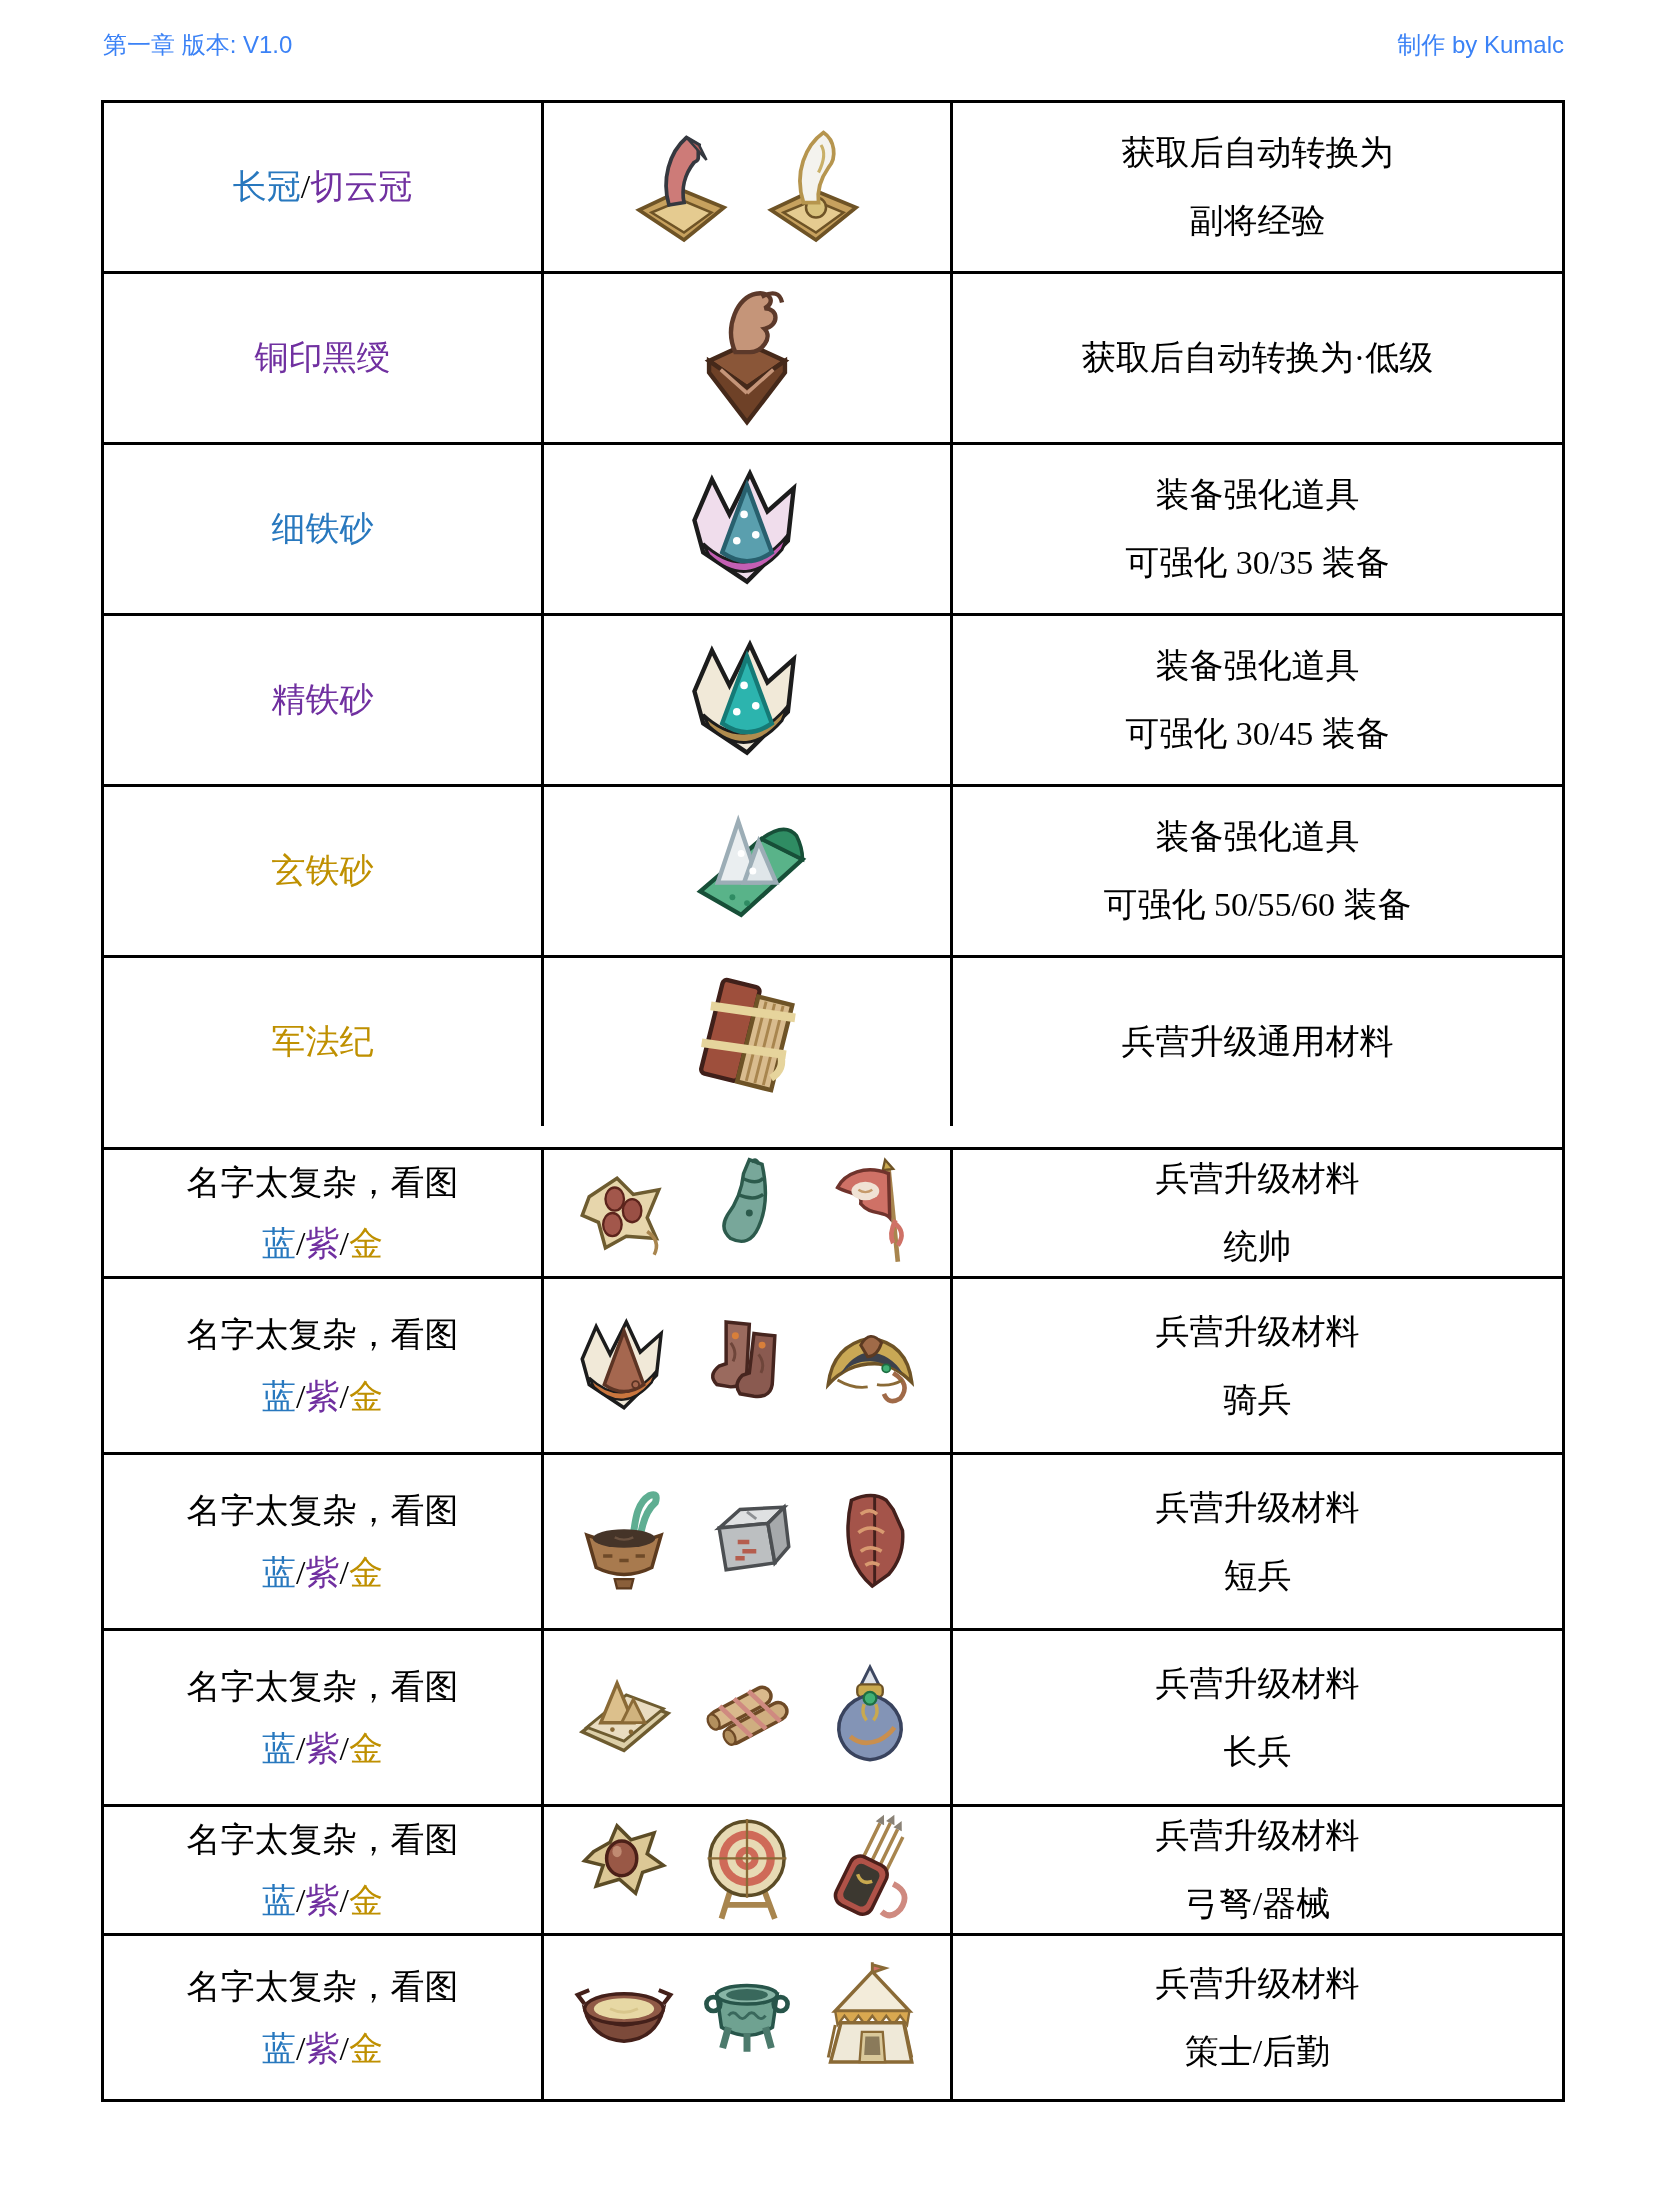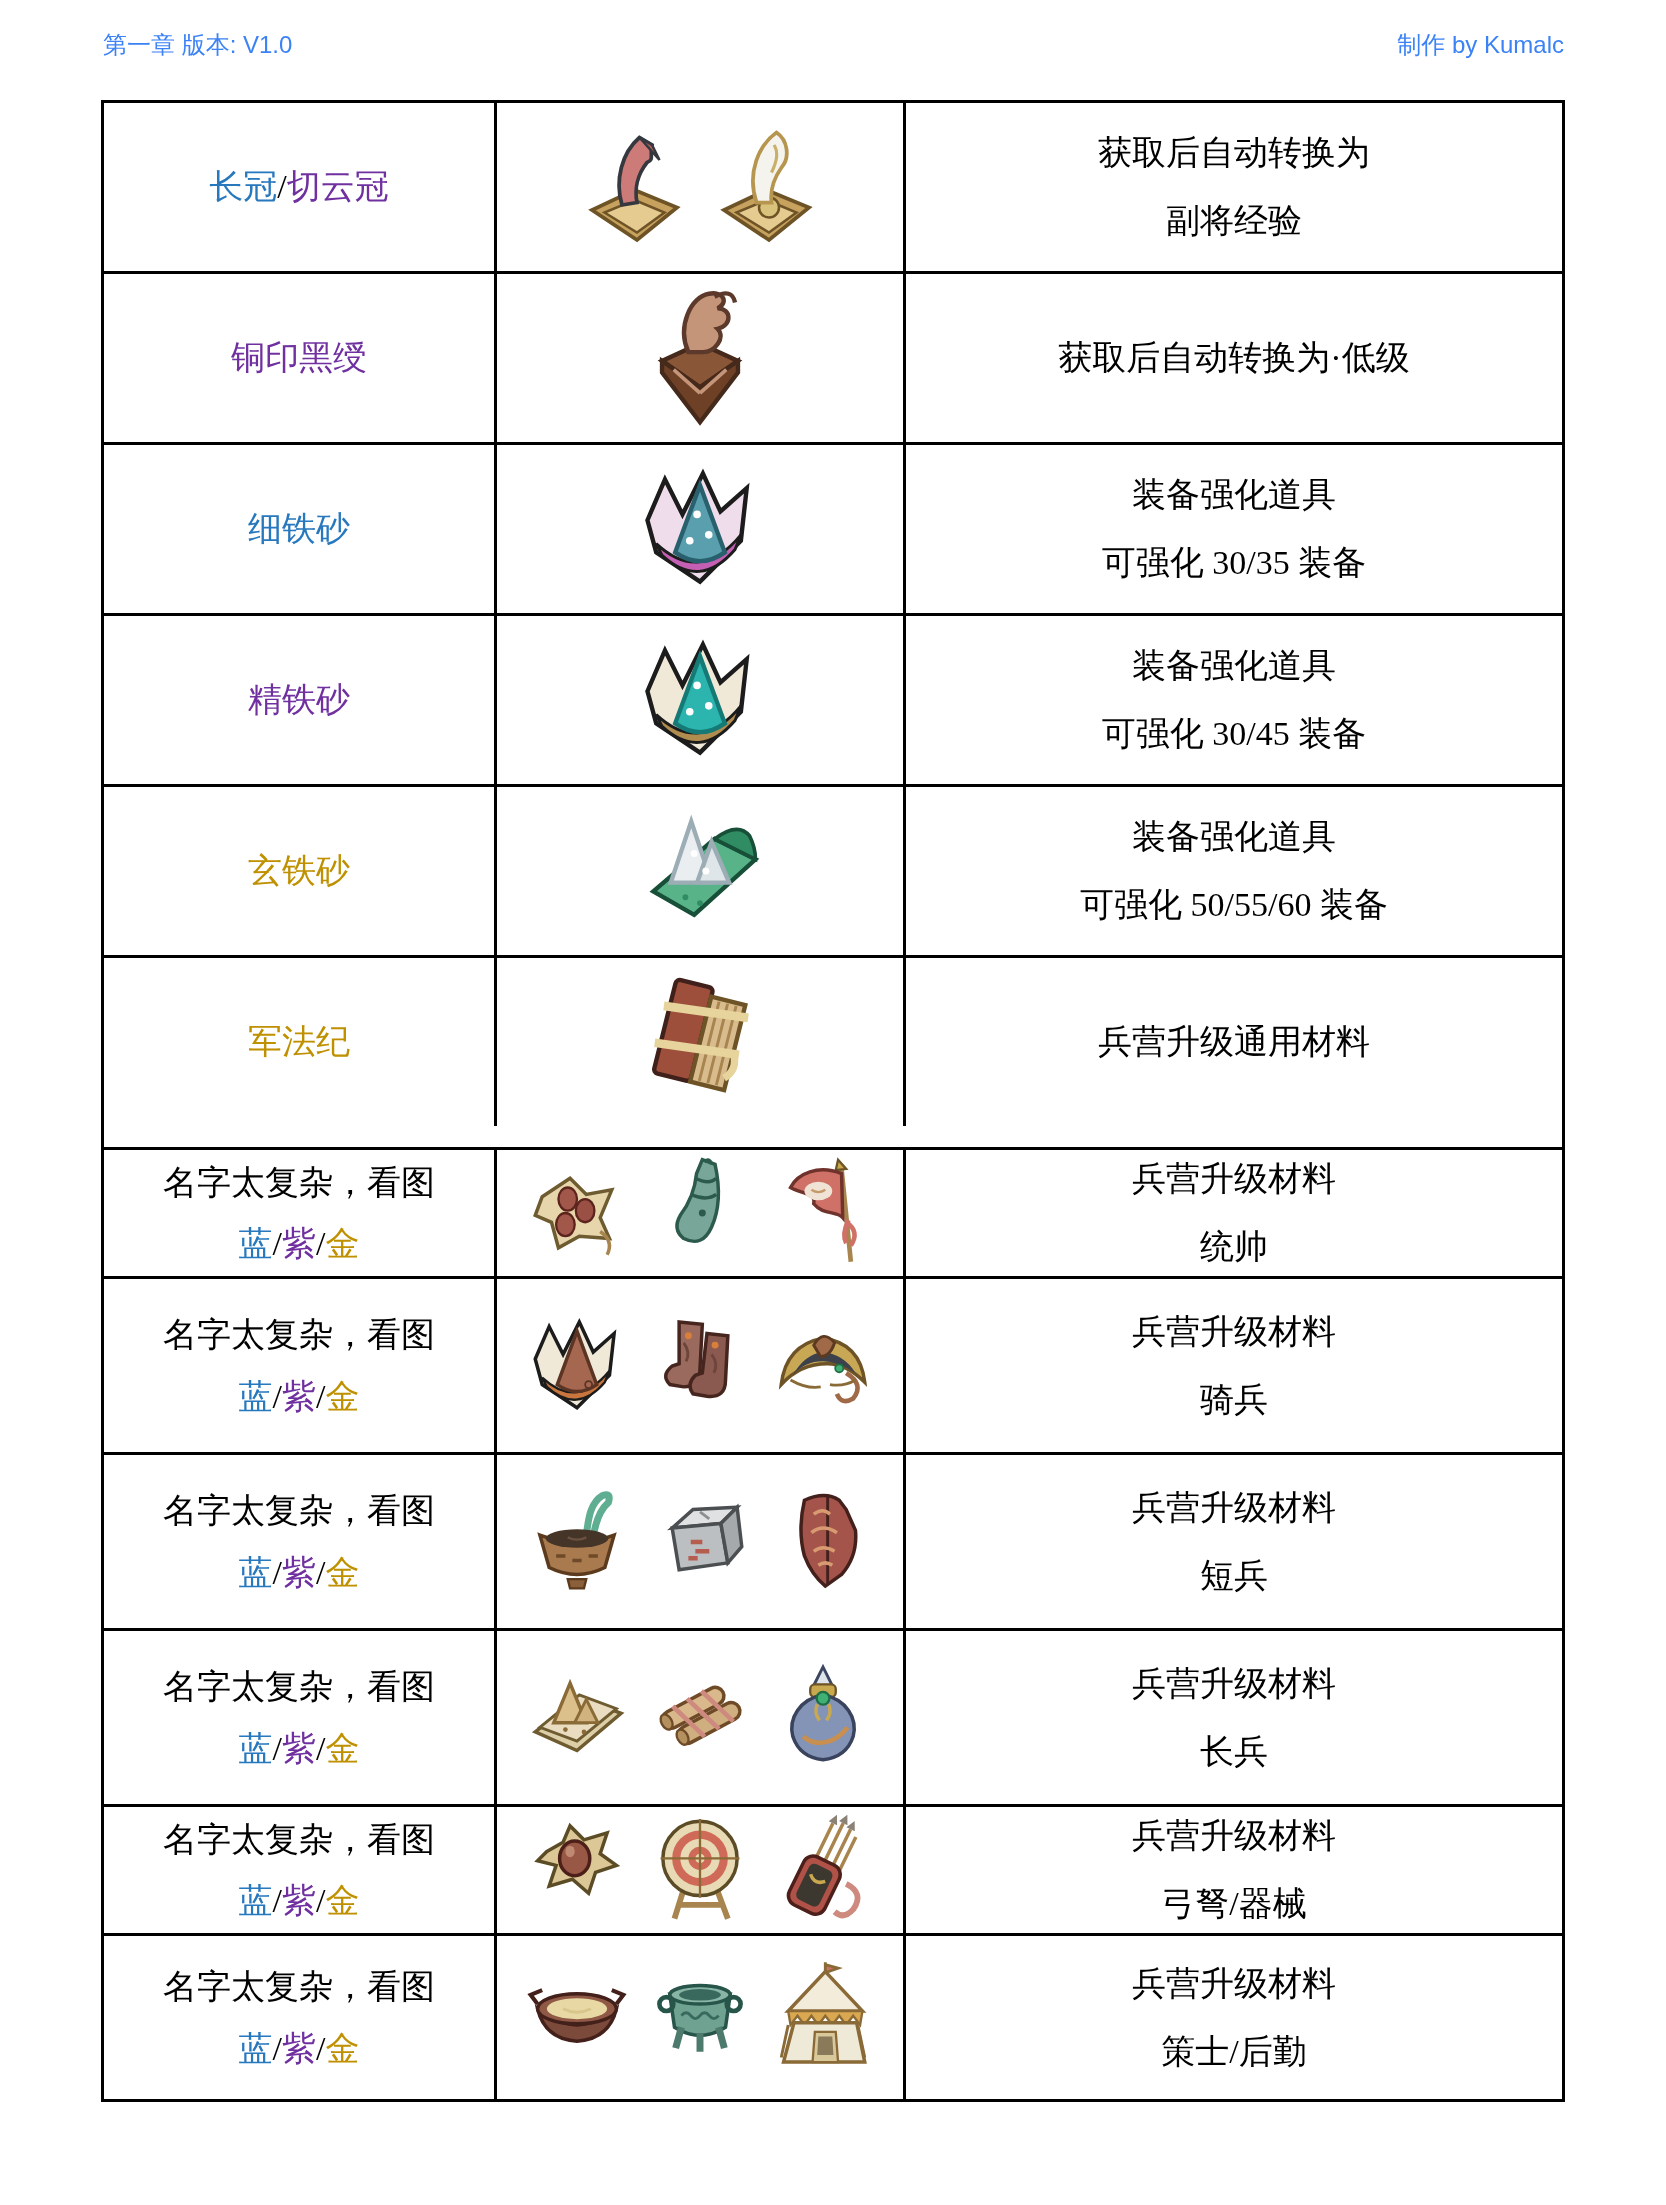--- a/index.html
+++ b/index.html
@@ -9,21 +9,21 @@
   .tbl{position:absolute;left:101px;top:100px;width:1464px;box-sizing:border-box;border:3.5px solid #000;background:#fff;}
   .row{display:flex;}
   .row + .row{border-top:3.5px solid #000;font-family:Liberation Serif, serif;}
   .row:nth-child(1),.row:nth-child(2),.row:nth-child(3),.row:nth-child(4),.row:nth-child(5),.row:nth-child(6){height:168px;}
   .row:nth-child(7){height:126px;margin-top:21px;}
   .row:nth-child(8),.row:nth-child(9),.row:nth-child(10){height:173px;}
   .row:nth-child(11){height:126px;}
   .row:nth-child(12){height:163px;}
   .row:nth-child(13){height:168px;}
   .cell{display:flex;flex-direction:column;align-items:center;justify-content:center;box-sizing:border-box;}
-  .c1{width:393px;border-right:3.5px solid #000;}
+  .c1{width:440px;border-right:3.5px solid #000;}
   .c2{width:409px;border-right:3.5px solid #000;flex-direction:row;gap:7px;}
   .c3{flex:1;justify-content:center;}
   .nline{font-size:34px;line-height:1.8;text-align:center;white-space:nowrap;}
   .dline{font-size:34px;line-height:2.0;text-align:center;white-space:nowrap;}
   .c-blue{color:var(--blue,#2878BE);}
   .c-purple{color:var(--purple,#7030A0);}
   .c-gold{color:var(--gold,#BF9000);}
   .c-black{color:#000;}
   svg.icon{display:block;}
   .icon-lg{width:146px;height:146px;}

